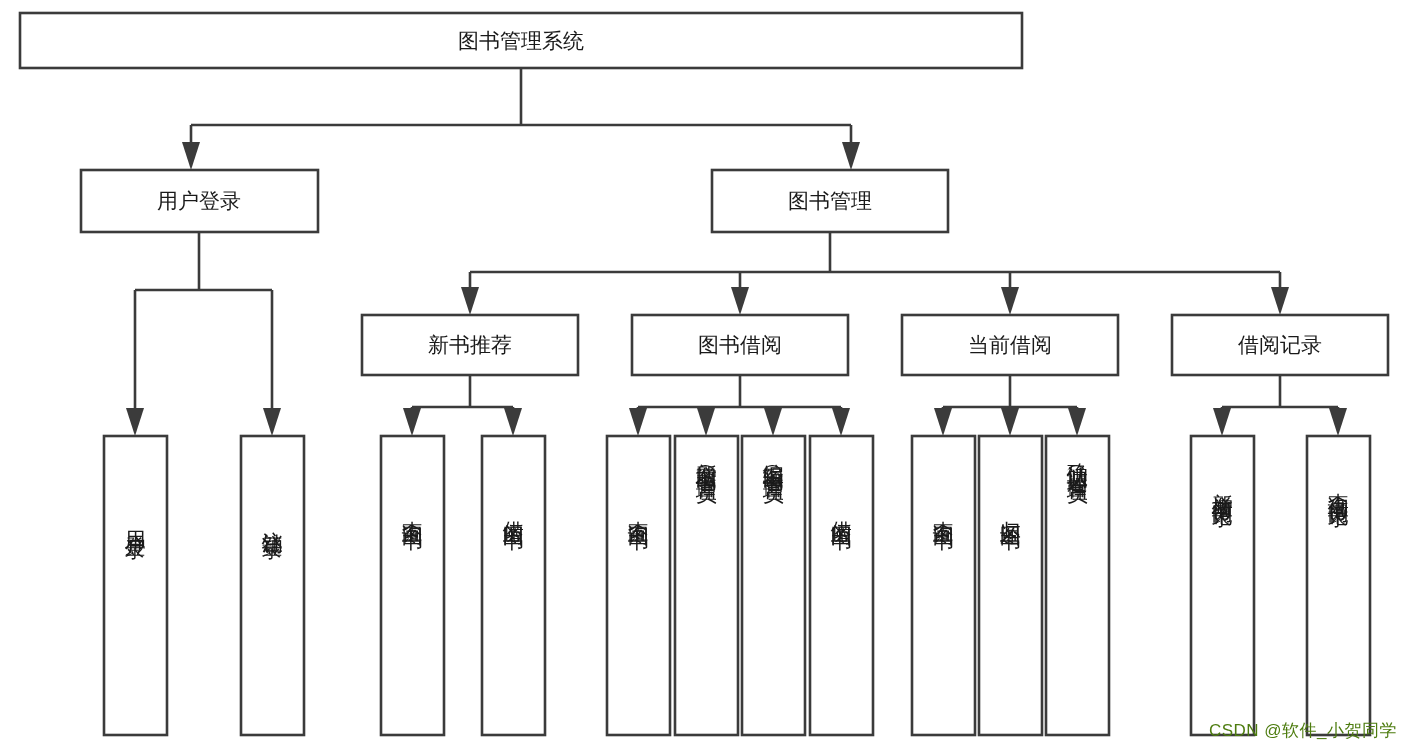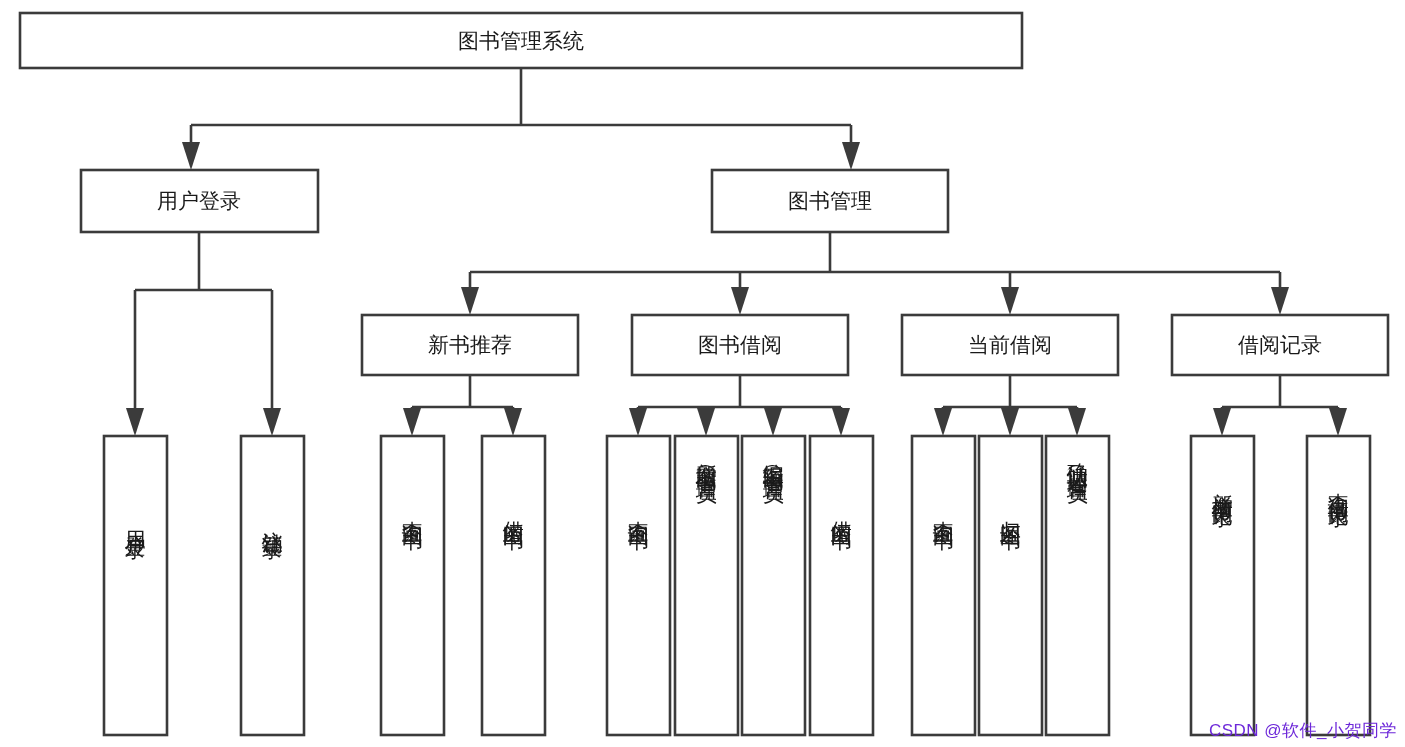--- a/index.html
+++ b/index.html
@@ -67,21 +67,21 @@
     letter-spacing: 3px;
     white-space: nowrap;
     text-align: left;
   }
   .watermark {
     position: absolute;
     right: 8px;
     bottom: 5px;
     font-family: "Liberation Sans", "DejaVu Sans", sans-serif;
     font-size: 17px;
-    color: #6d28d9;
+    color: #4d7c0f;
     white-space: nowrap;
     letter-spacing: 0.5px;
   }
 </style>
 </head>
 <body>
 
 <div id="diagram-root">
 
   <svg id="diagram-svg" viewBox="0 0 1405 747">

